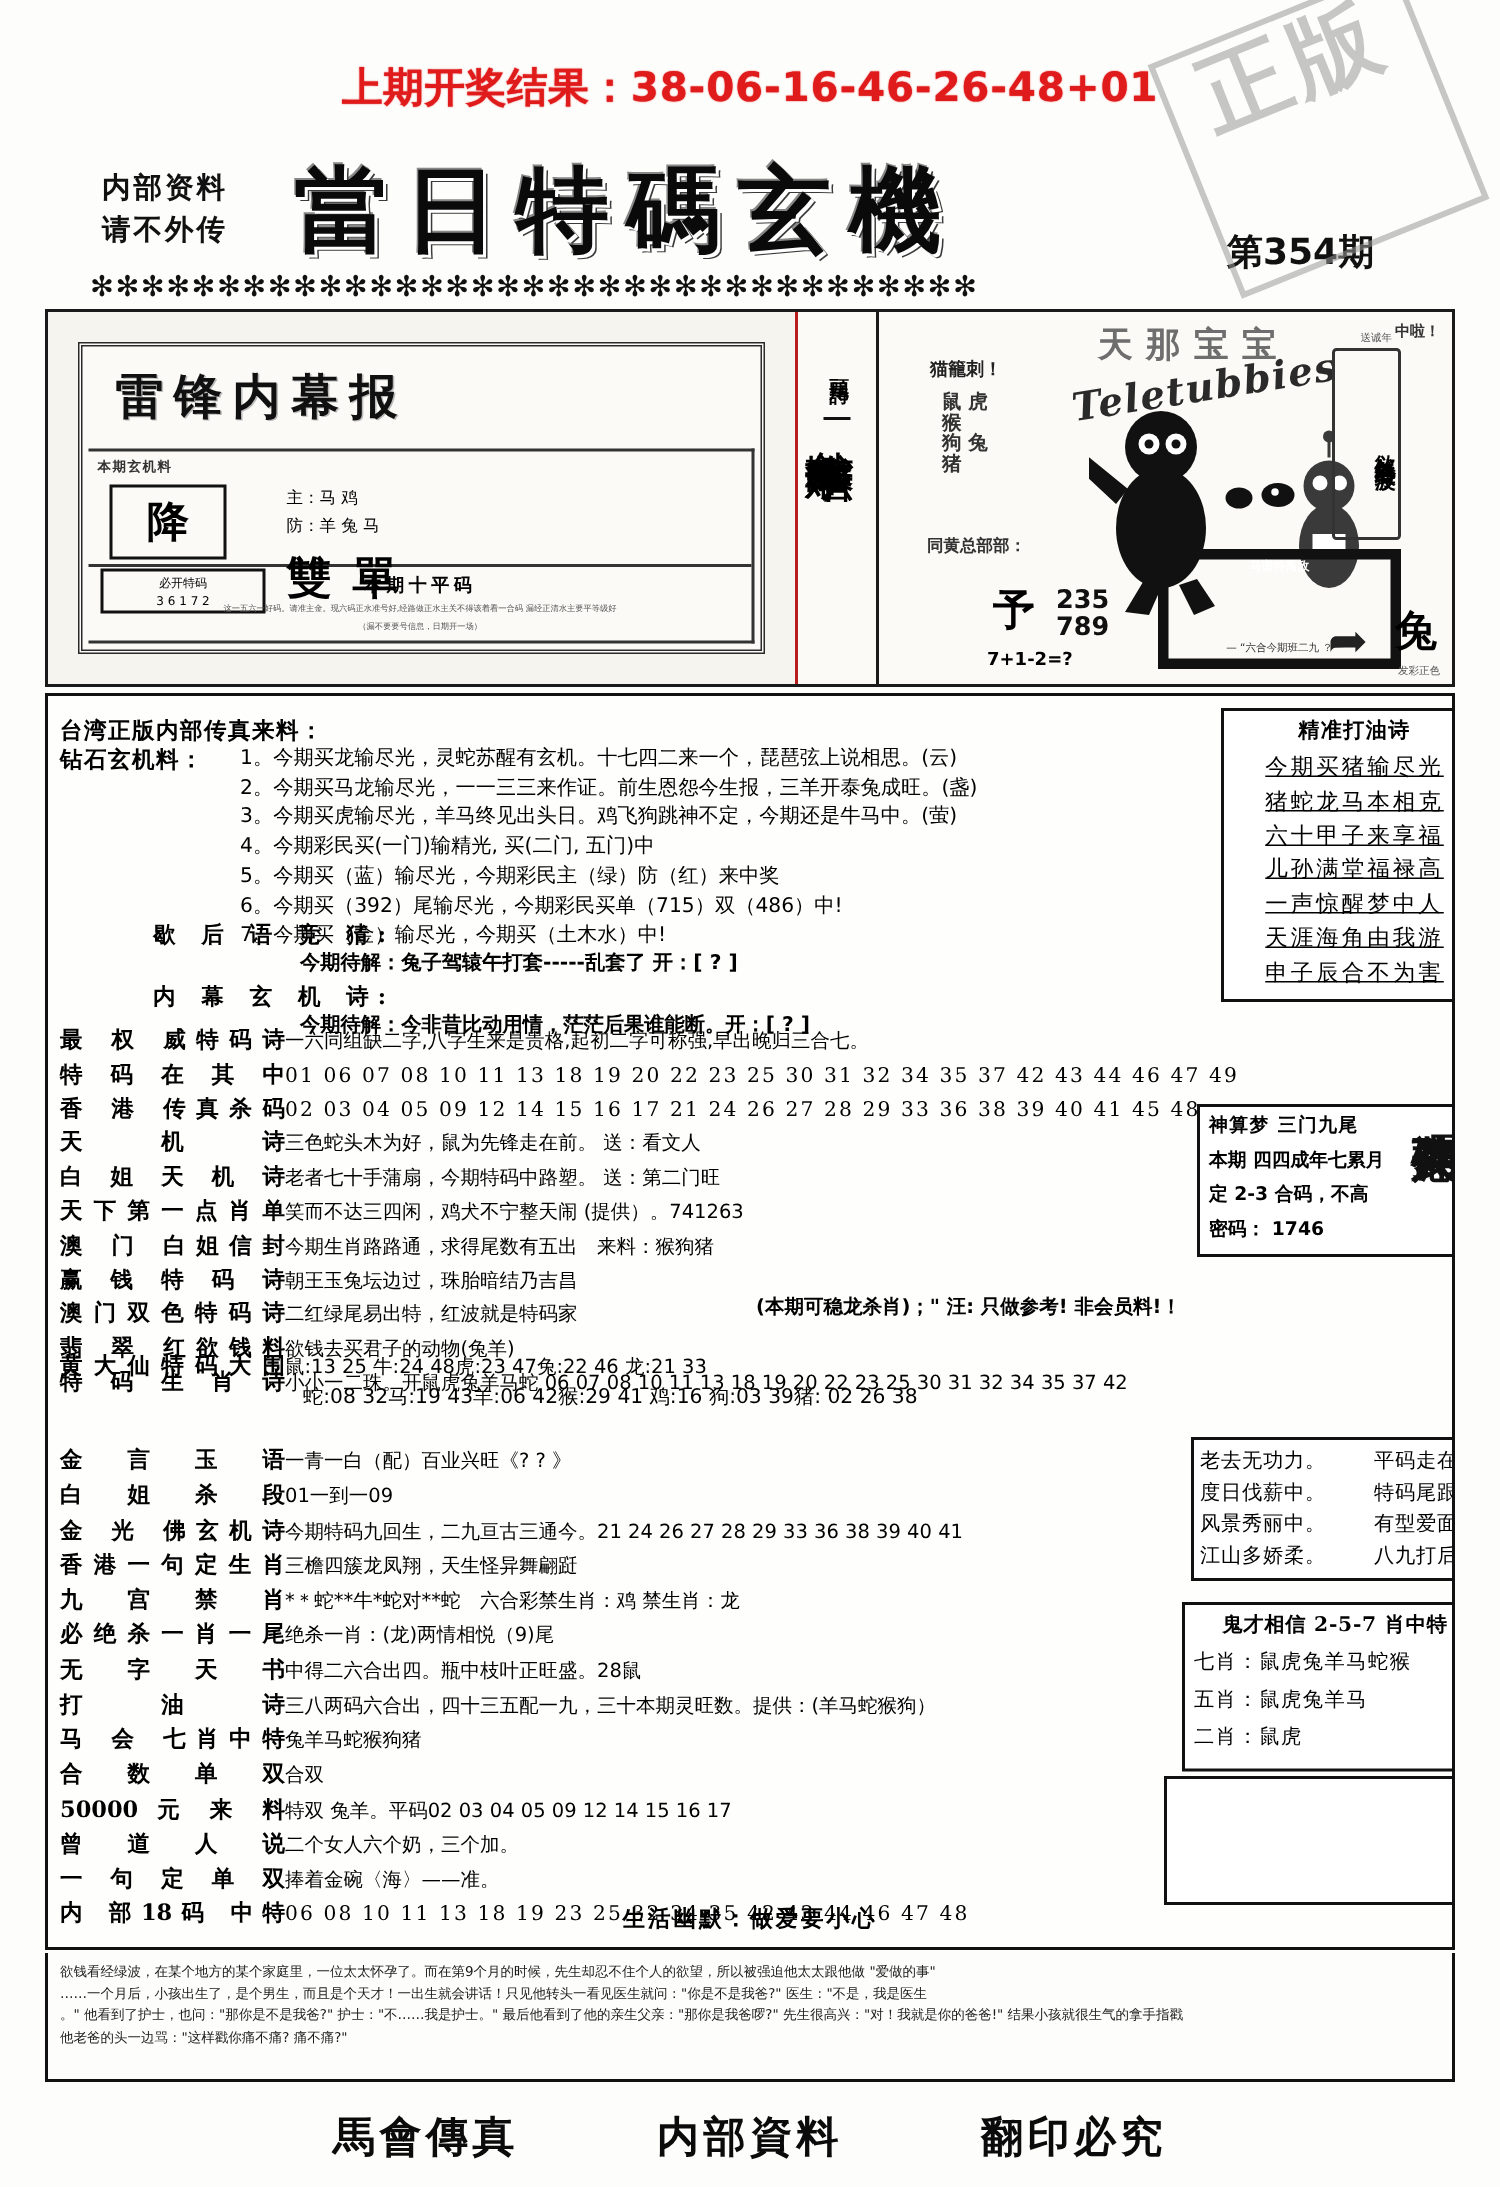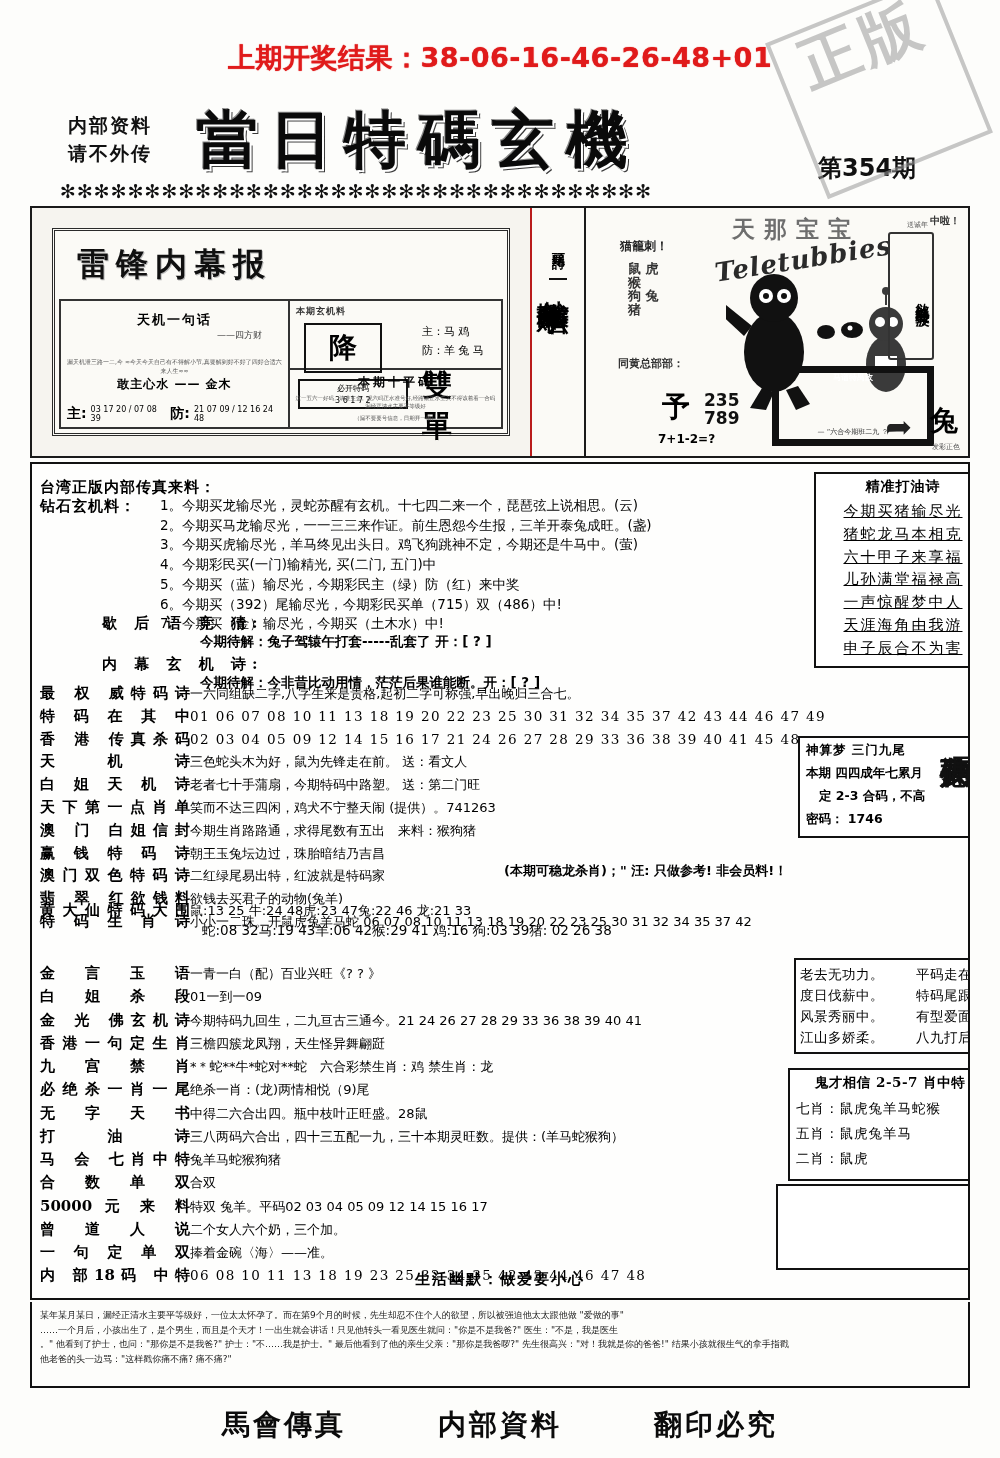--- a/index.html
+++ b/index.html
@@ -320,21 +320,21 @@
     background: #fff;
     box-sizing: border-box;
   }
   .rb-oil { left: 782px; top: 8px; width: 178px; padding: 4px 6px 6px 6px;}
   .rb-oil .rb-t { text-align:center; font-size:14px; font-weight:bold; letter-spacing:1px; margin-bottom:4px; font-family:"DejaVu Serif",serif;}
   .rb-oil .rb-l { font-size:15px; letter-spacing:2px; line-height:1.52; text-align:center; font-family:"DejaVu Serif",serif;text-decoration:underline;}
 
   .rb-dream { left: 766px; top: 272px; width: 194px; height: 102px; padding: 4px 6px;}
   .rb-dream .dl1 { font-size:12.5px; font-weight:bold; letter-spacing:1px;}
   .rb-dream .dl2 { font-size:12.5px; font-weight:bold; margin-top:6px;}
-  .rb-dream .dl3 { font-size:12.5px; font-weight:bold; margin-top:6px;margin-left:13px;}
+  .rb-dream .dl3 { font-size:12.5px; font-weight:bold; margin-top:6px;}
   .rb-dream .dl4 { font-size:12.5px; font-weight:bold; margin-top:6px;}
   .dream-brush {
     position:absolute; left: 908px; top: 268px;
     writing-mode: vertical-rl; font-size: 30px; font-weight: bold;
     font-family: "DejaVu Serif", serif; line-height: 1.0; color:#111;
     letter-spacing: 0px;
   }
 
   .rb-poem2 { left: 762px; top: 494px; width: 198px; padding: 4px 4px; }
   .rb-poem2 .pr { display:flex; justify-content:space-between; font-size:13.5px; line-height:1.55; letter-spacing:0.5px; font-family:"DejaVu Serif",serif;}
@@ -387,32 +387,20 @@
     <div class="stamp">正版</div>
     <div class="star-rule">✻✻✻✻✻✻✻✻✻✻✻✻✻✻✻✻✻✻✻✻✻✻✻✻✻✻✻✻✻✻✻✻✻✻✻</div>
   </div>
 
   <div class="banner">
 
     <div class="panel-left">
       <div class="inner-frame">
         <div class="lf-title">雷锋内幕报</div>
         <div class="lf-split">
-          <div class="lf-col-a">
-            <div class="lf-ca-t">天机一句话</div>
-            <div class="lf-ca-s">——四方财</div>
-            <div class="lf-ca-m">漏天机泄三路一二,今 ≈今天今天自己有不得解小节,真要解到好不好了四好合适六来人生≈≈</div>
-            <div class="lf-ca-x">敢主心水 —— 金木</div>
-            <div class="lf-ca-n">
-              <b>主:</b>
-              <span>03 17 20 / 07 08 39</span>
-              <b>防:</b>
-              <span>21 07 09 / 12 16 24 48</span>
-            </div>
-          </div>
           <div class="lf-col-b">
             <div class="lf-cb-top">
               <div class="cb-hdr">本期玄机料</div>
               <div class="cb-box-jiang">降</div>
               <div class="cb-box-code">
                 <div>必开特码</div>
                 <div>3 6 1 7 2</div>
               </div>
               <div class="cb-lines">
                 <div>主：马    鸡</div>
@@ -682,21 +670,21 @@
       <div class="g-t">鬼才相信 2-5-7 肖中特</div>
       <div class="g-l">七肖：鼠虎兔羊马蛇猴</div>
       <div class="g-l">五肖：鼠虎兔羊马</div>
       <div class="g-l">二肖：鼠虎</div>
     </div>
 
     <div class="rb rb-blank"></div>
   </div>
 
   <div class="story-box">
-    <div>某年某月某日，漏经正清水主要平等级好，一位太太怀孕了。而在第9个月的时候，先生却忍不住个人的欲望，所以被强迫他太太跟他做 "爱做的事"</div>
+    <div>欲钱看经绿波，在某个地方的某个家庭里，一位太太怀孕了。而在第9个月的时候，先生却忍不住个人的欲望，所以被强迫他太太跟他做 "爱做的事"</div>
     <div>……一个月后，小孩出生了，是个男生，而且是个天才！一出生就会讲话！只见他转头一看见医生就问："你是不是我爸?" 医生："不是，我是医生</div>
     <div>。" 他看到了护士，也问："那你是不是我爸?" 护士："不……我是护士。" 最后他看到了他的亲生父亲："那你是我爸啰?" 先生很高兴："对！我就是你的爸爸!" 结果小孩就很生气的拿手指戳</div>
     <div>他老爸的头一边骂："这样戳你痛不痛? 痛不痛?"</div>
   </div>
 
   <div class="footer">
     <div>馬會傳真</div>
     <div>内部資料</div>
     <div>翻印必究</div>
   </div>

